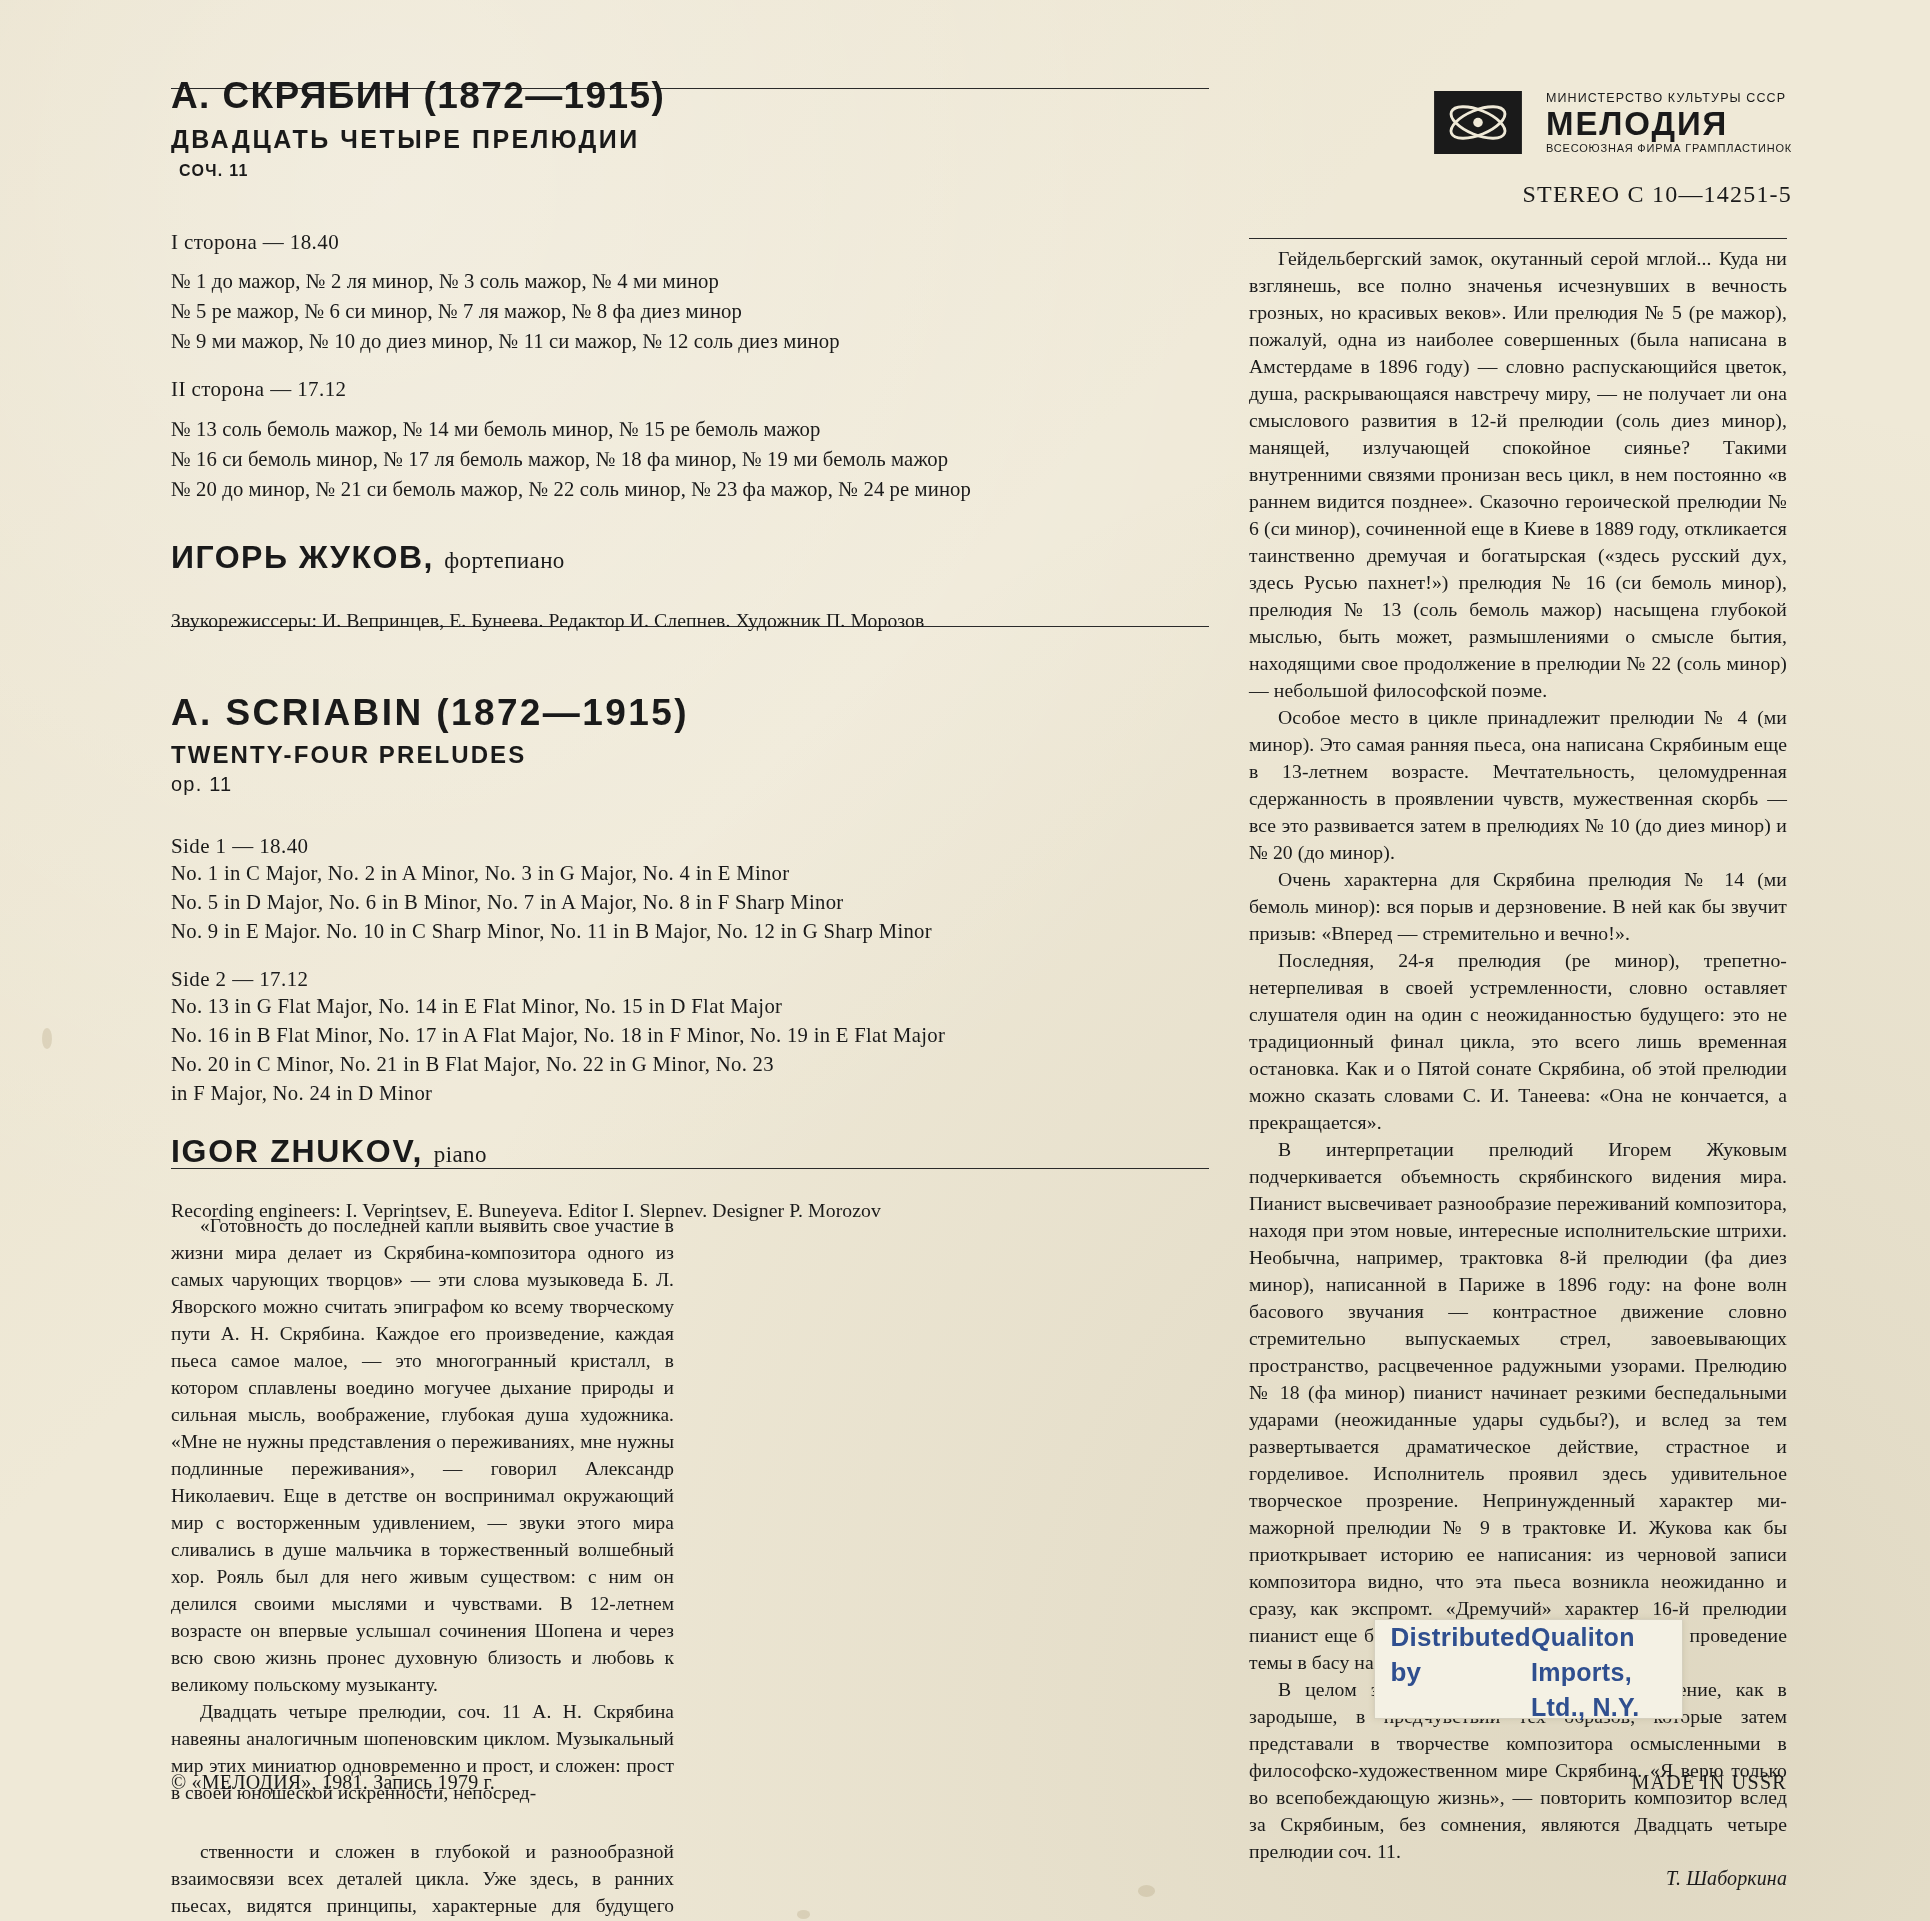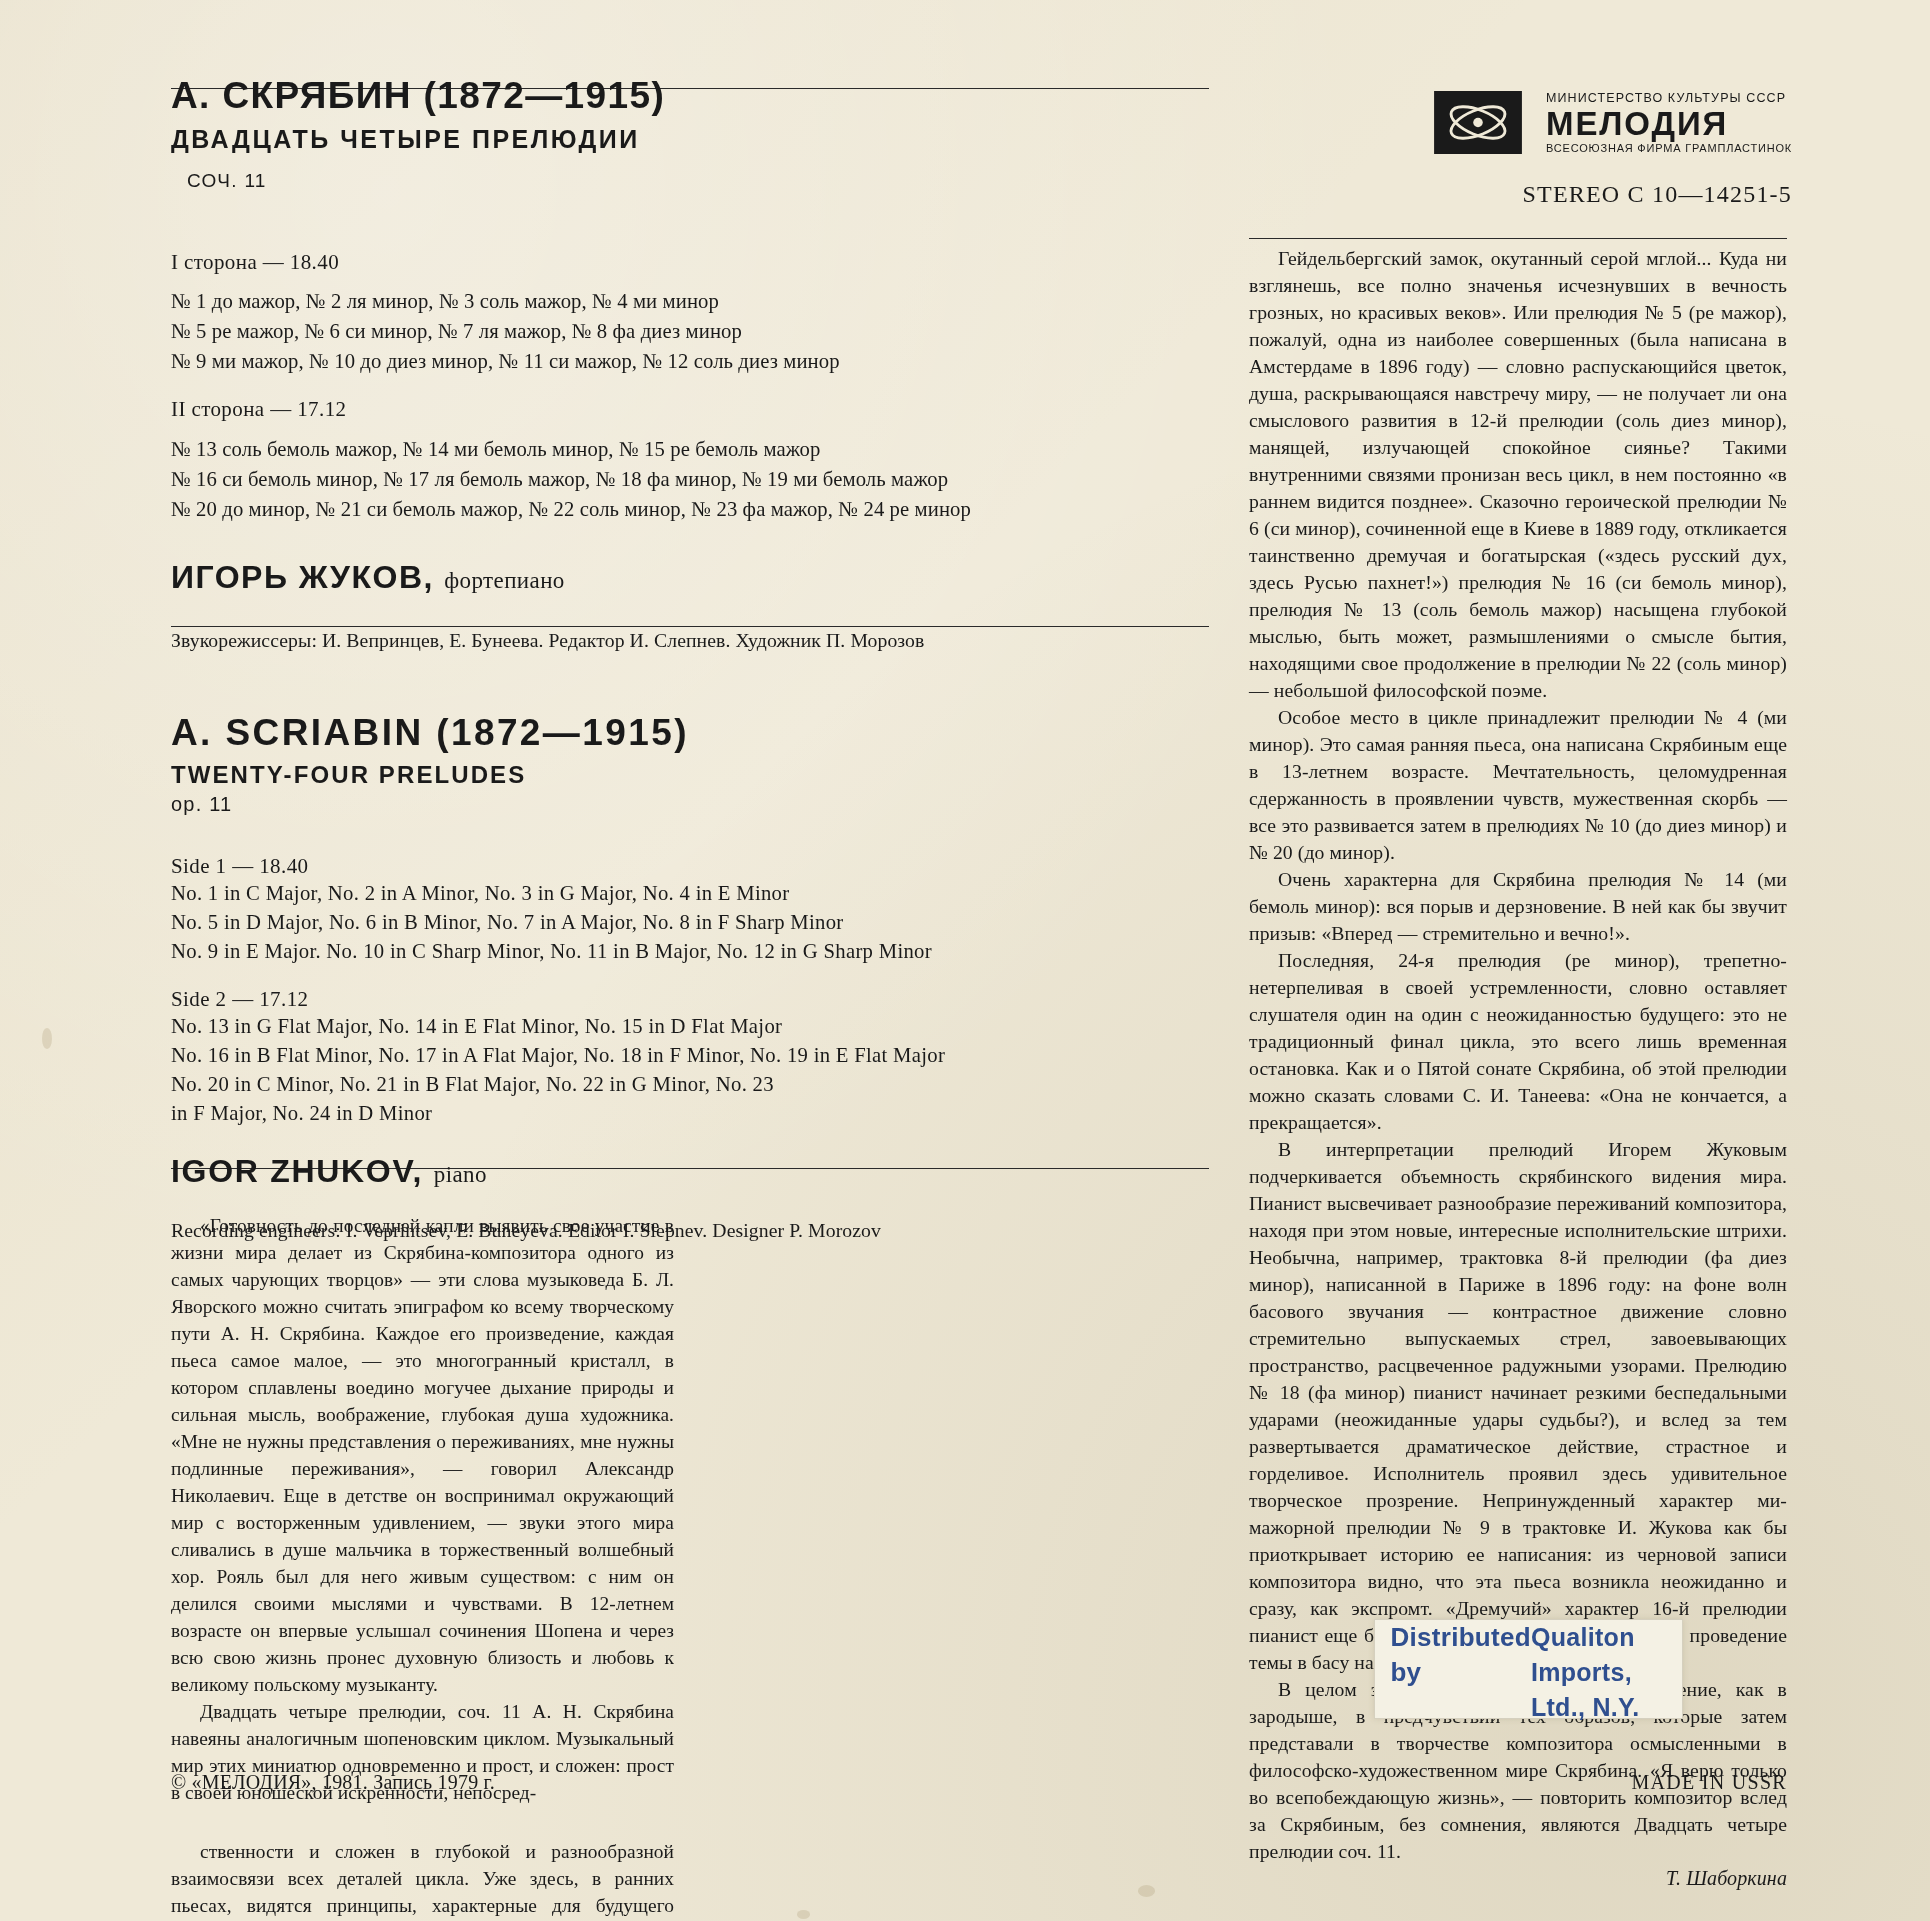--- a/index.html
+++ b/index.html
@@ -65,23 +65,24 @@
   }
   .subtitle-ru{
     font-family:"Liberation Sans", sans-serif;
     font-weight:bold;
     font-size:25px;
     letter-spacing:2.5px;
     margin:0 0 3.8px 0;
   }
   .opus-ru{
     font-family:"Liberation Sans", sans-serif;
-    font-size:19px;
+    font-size:16px;
     letter-spacing:1.3px;
-    margin:16px;
+    margin:8px;
+    font-weight:bold;
   }
   .side-head{
     font-family:"Liberation Serif", serif;
     font-size:21px;
     margin:0;
     letter-spacing:0.4px;
   }
   .track-line{
     font-family:"Liberation Serif", serif;
     font-size:20.7px;

